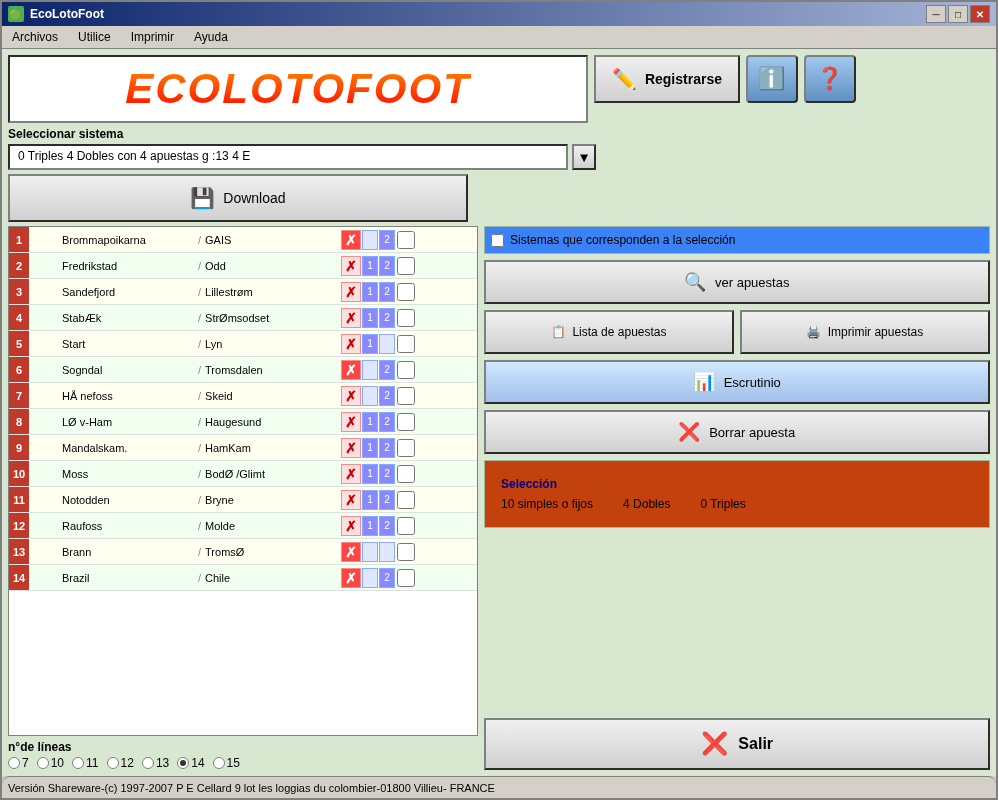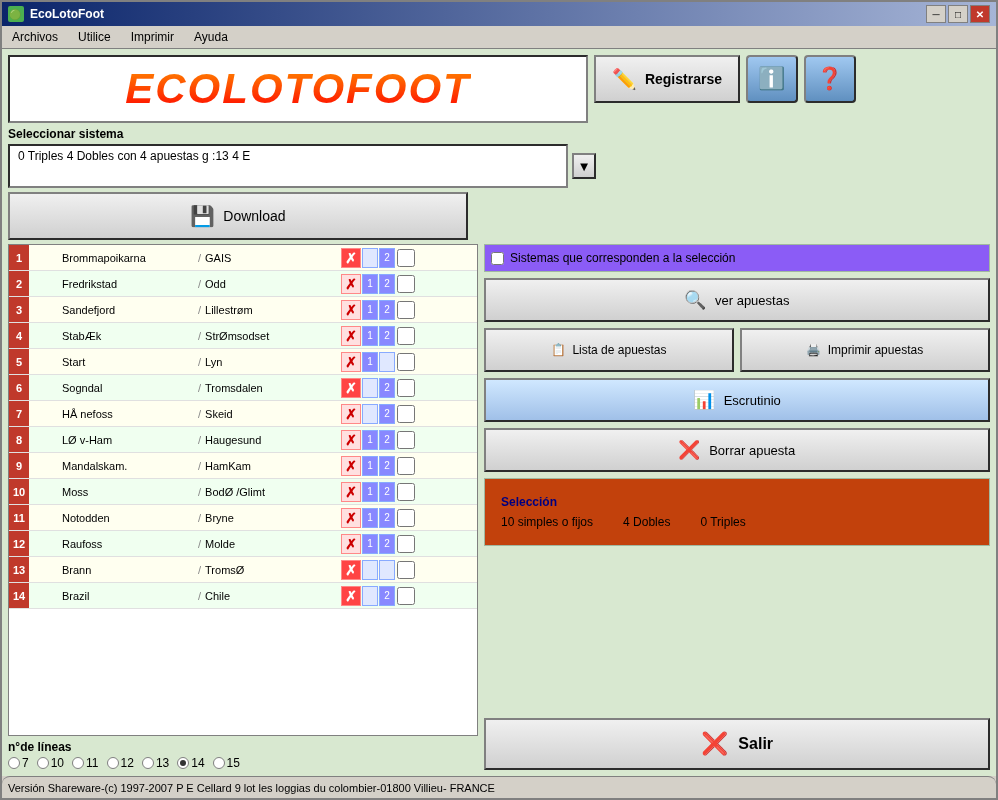--- a/index.html
+++ b/index.html
@@ -147,21 +147,21 @@
       display: flex;
       align-items: center;
       gap: 4px;
     }
     .sistema-select {
       background: white;
       border: 2px inset #808080;
       padding: 3px 8px;
       font-size: 12px;
       width: 560px;
-      height: 44px;
+      height: 26px;
       cursor: pointer;
     }
     .dropdown-btn {
       background: linear-gradient(to bottom, #f0f0f0, #d0d0d0);
       border: 2px outset #808080;
       width: 24px;
       height: 26px;
       cursor: pointer;
       display: flex;
       align-items: center;
@@ -330,21 +330,21 @@
     .right-panel {
       flex: 1;
       display: flex;
       flex-direction: column;
       gap: 6px;
     }
     .sistemas-check-row {
       display: flex;
       align-items: center;
       gap: 6px;
-      background: #8b5cf6;
+      background: #3b82f6;
       border: 1px solid #a0b8a0;
       padding: 6px;
     }
     .action-buttons {
       display: flex;
       flex-direction: column;
       gap: 6px;
     }
     .action-btn {
       background: linear-gradient(to bottom, #f0f0f0, #d0d0d0);

